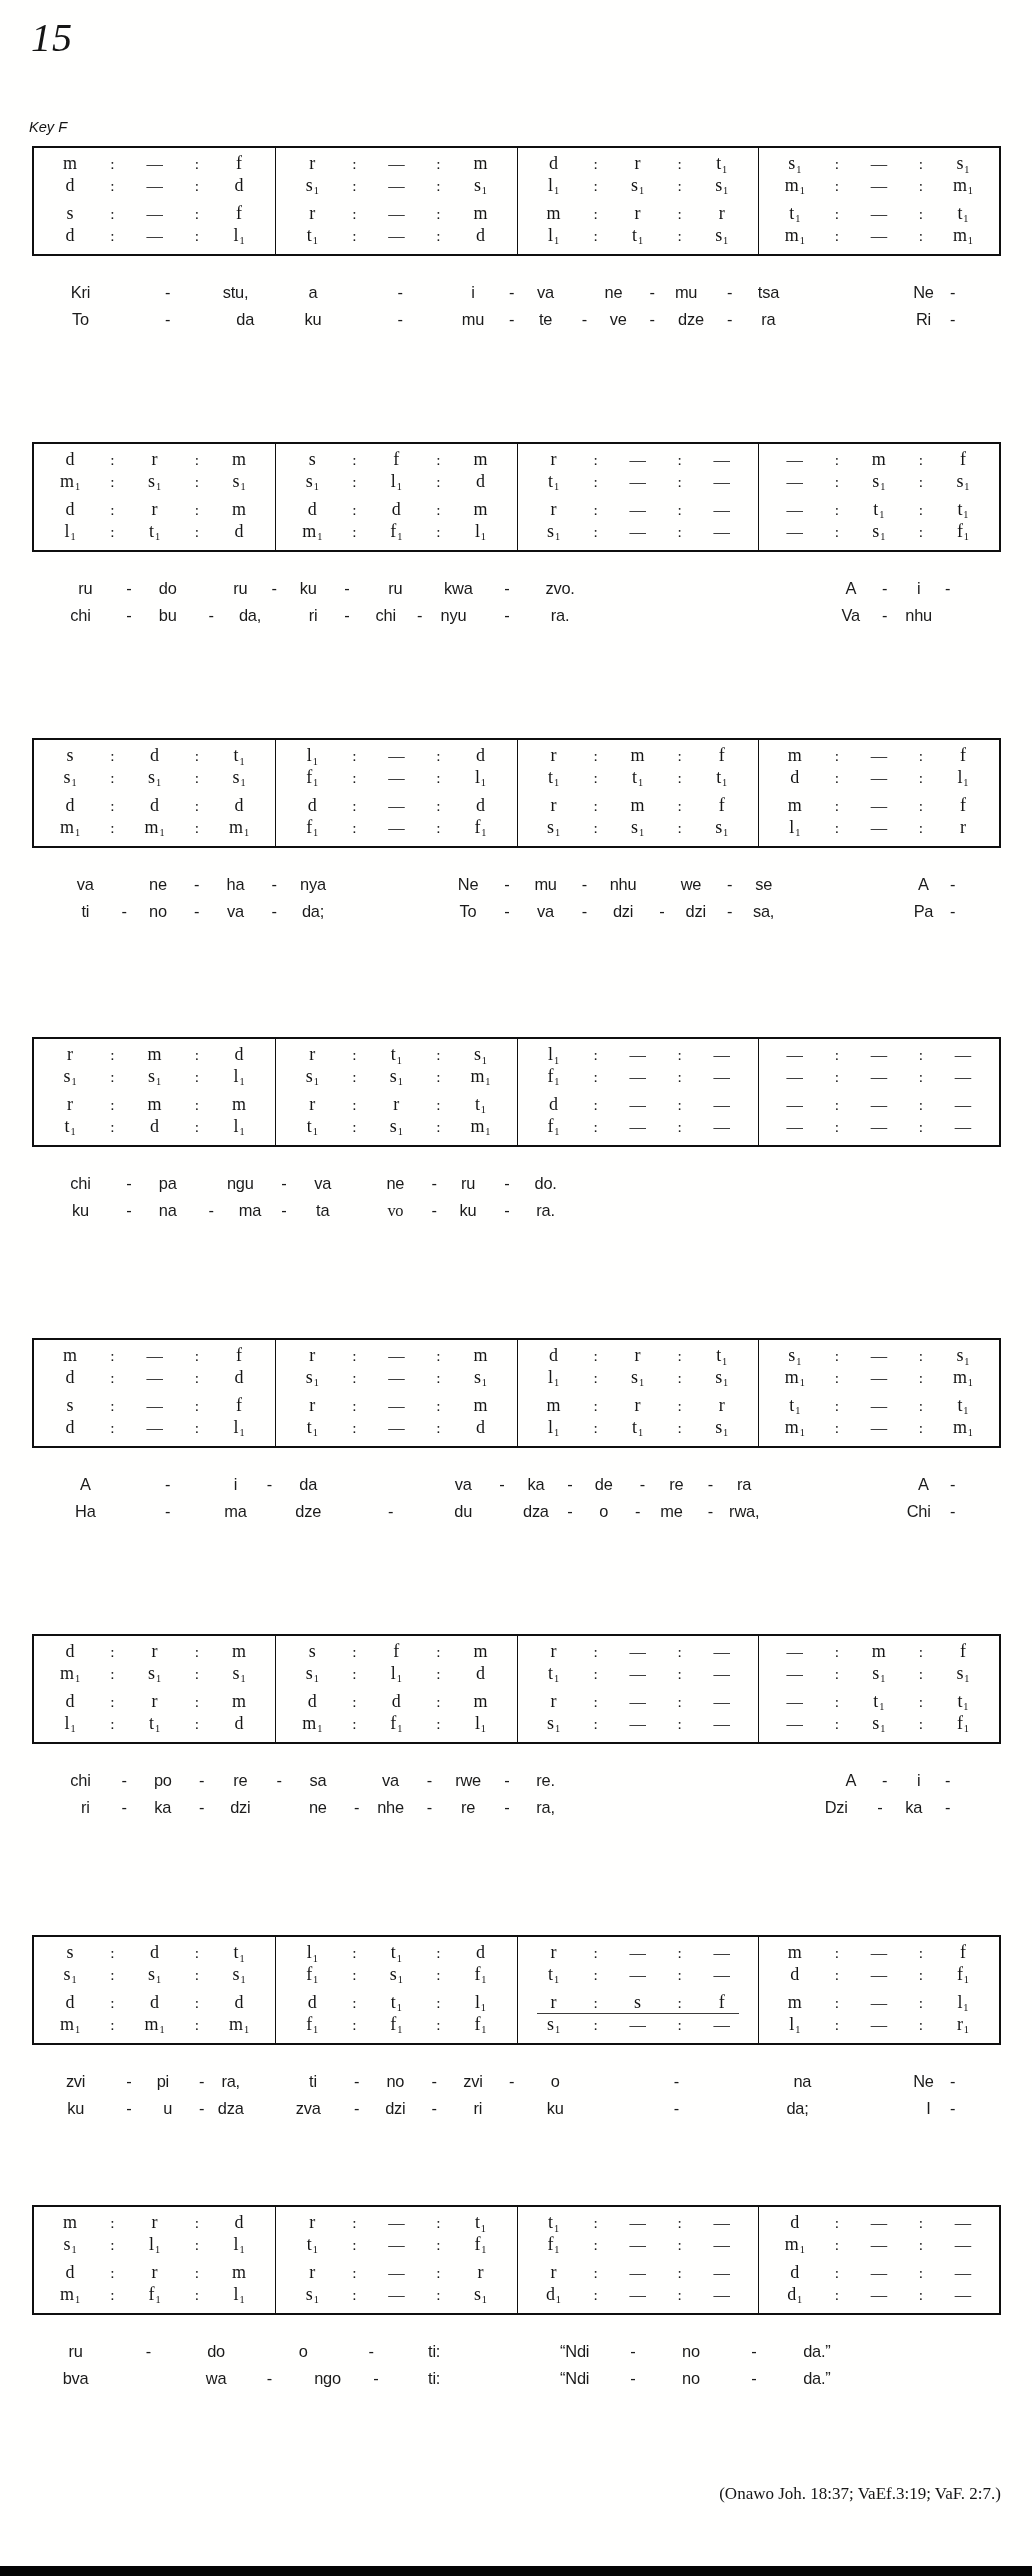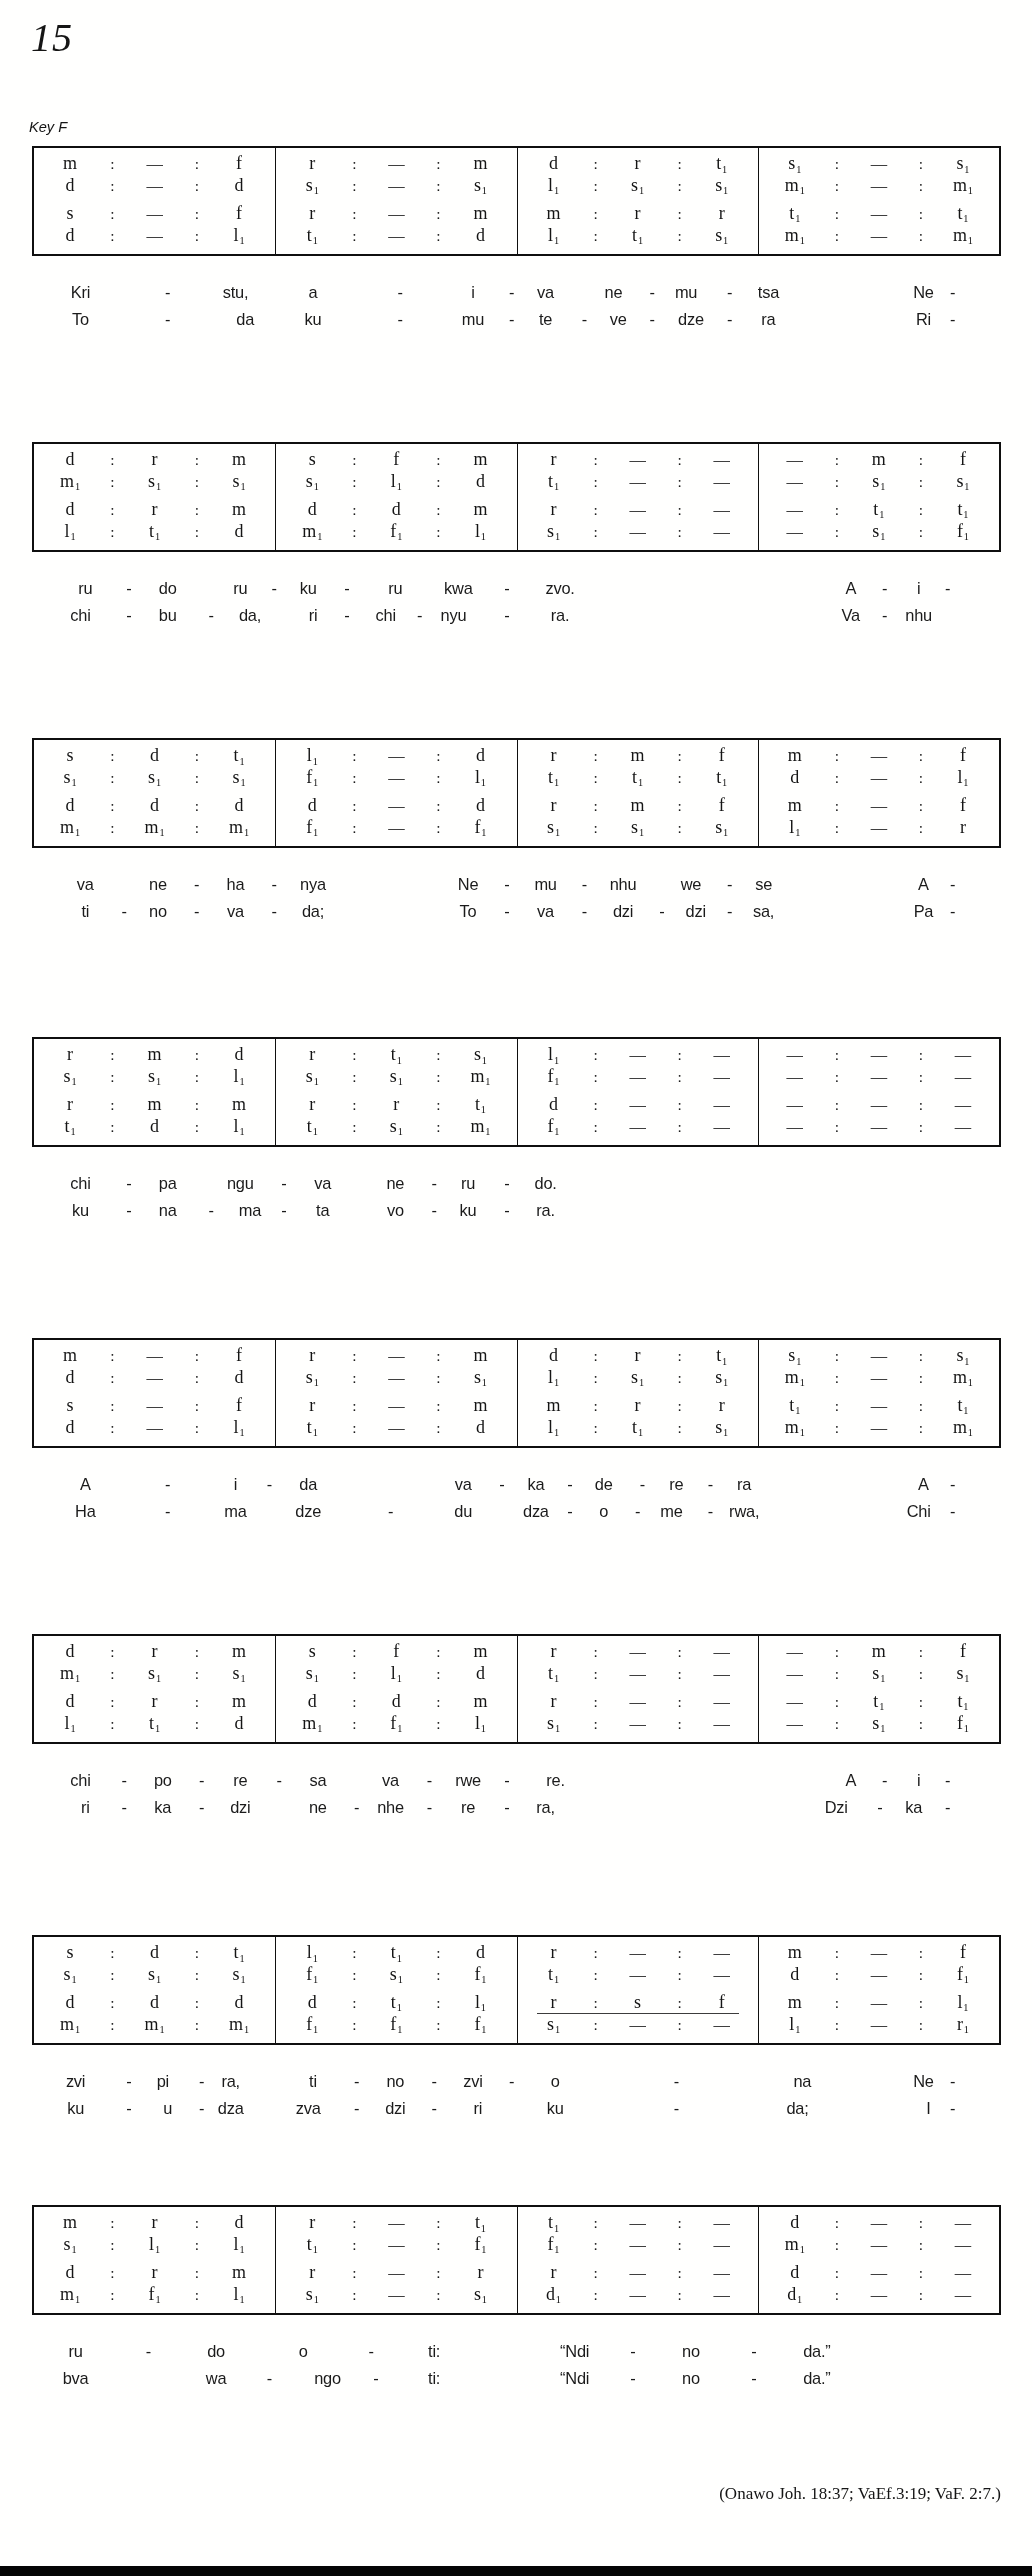--- a/index.html
+++ b/index.html
@@ -691,21 +691,21 @@
             <span class="tok" style="left: 53%; text-align: center;">do.</span>
           </div>
           <div class="lyr-line">
             <span class="tok" style="left: 5%;">ku</span>
             <span class="tok" style="left: 10%;">-</span>
             <span class="tok" style="left: 14%;">na</span>
             <span class="tok" style="left: 18.5%;">-</span>
             <span class="tok" style="left: 22.5%;">ma</span>
             <span class="tok" style="left: 26%;">-</span>
             <span class="tok" style="left: 30%;">ta</span>
-            <span class="tok" style="left: 37.5%;">vo</span>
+            <span class="tok" style="left: 37.5%; font-family: Liberation Serif, serif;">vo</span>
             <span class="tok" style="left: 41.5%;">-</span>
             <span class="tok" style="left: 45%;">ku</span>
             <span class="tok" style="left: 49%;">-</span>
             <span class="tok" style="left: 53%;">ra.</span>
           </div>
         </div>
       </div>
       <div class="system" style="top: 1338px;">
         <div class="score">
           <div class="measure">
@@ -996,21 +996,21 @@
             <span class="tok" style="left: 9.5%;">-</span>
             <span class="tok" style="left: 13.5%;">po</span>
             <span class="tok" style="left: 17.5%;">-</span>
             <span class="tok" style="left: 21.5%;">re</span>
             <span class="tok" style="left: 25.5%;">-</span>
             <span class="tok" style="left: 29.5%;">sa</span>
             <span class="tok" style="left: 37%;">va</span>
             <span class="tok" style="left: 41%;">-</span>
             <span class="tok" style="left: 45%;">rwe</span>
             <span class="tok" style="left: 49%;">-</span>
-            <span class="tok" style="left: 53%; margin-left: 10px;">re.</span>
+            <span class="tok" style="left: 53%;">re.</span>
             <span class="tok" style="left: 84.5%;">A</span>
             <span class="tok" style="left: 88%;">-</span>
             <span class="tok" style="left: 91.5%;">i</span>
             <span class="tok" style="left: 94.5%;">-</span>
           </div>
           <div class="lyr-line">
             <span class="tok" style="left: 5.5%;">ri</span>
             <span class="tok" style="left: 9.5%;">-</span>
             <span class="tok" style="left: 13.5%;">ka</span>
             <span class="tok" style="left: 17.5%;">-</span>

